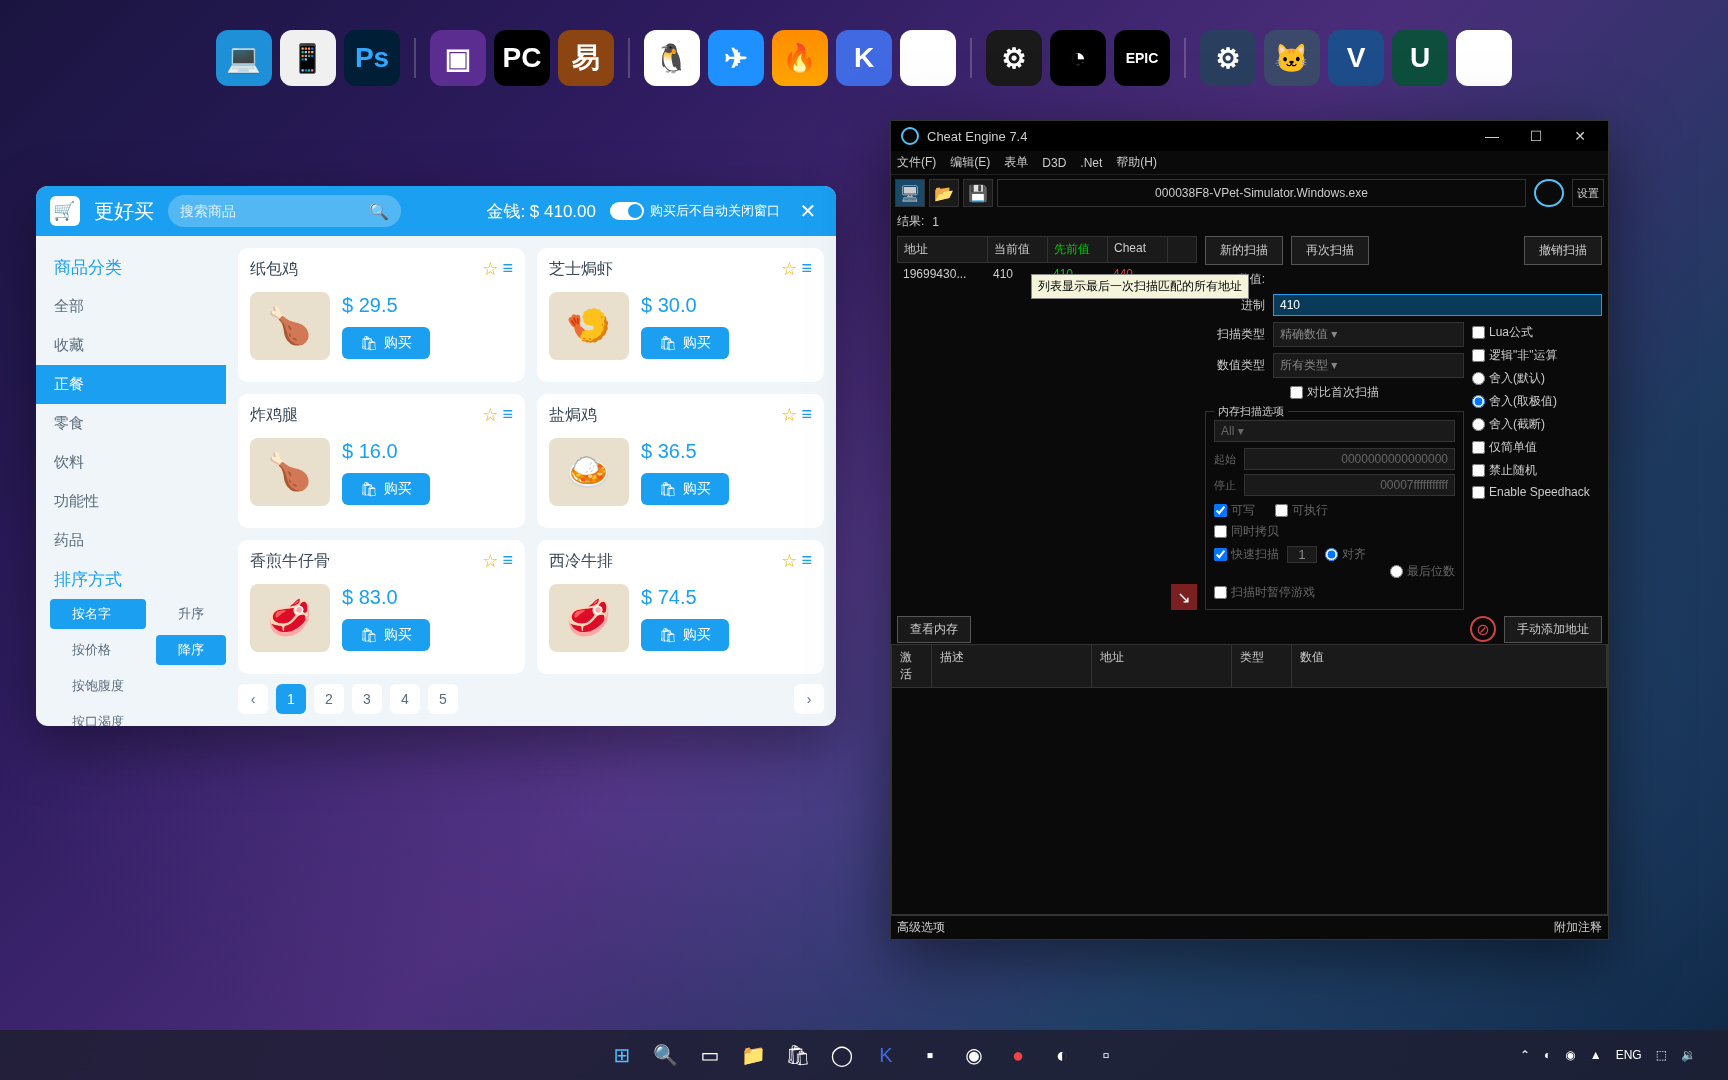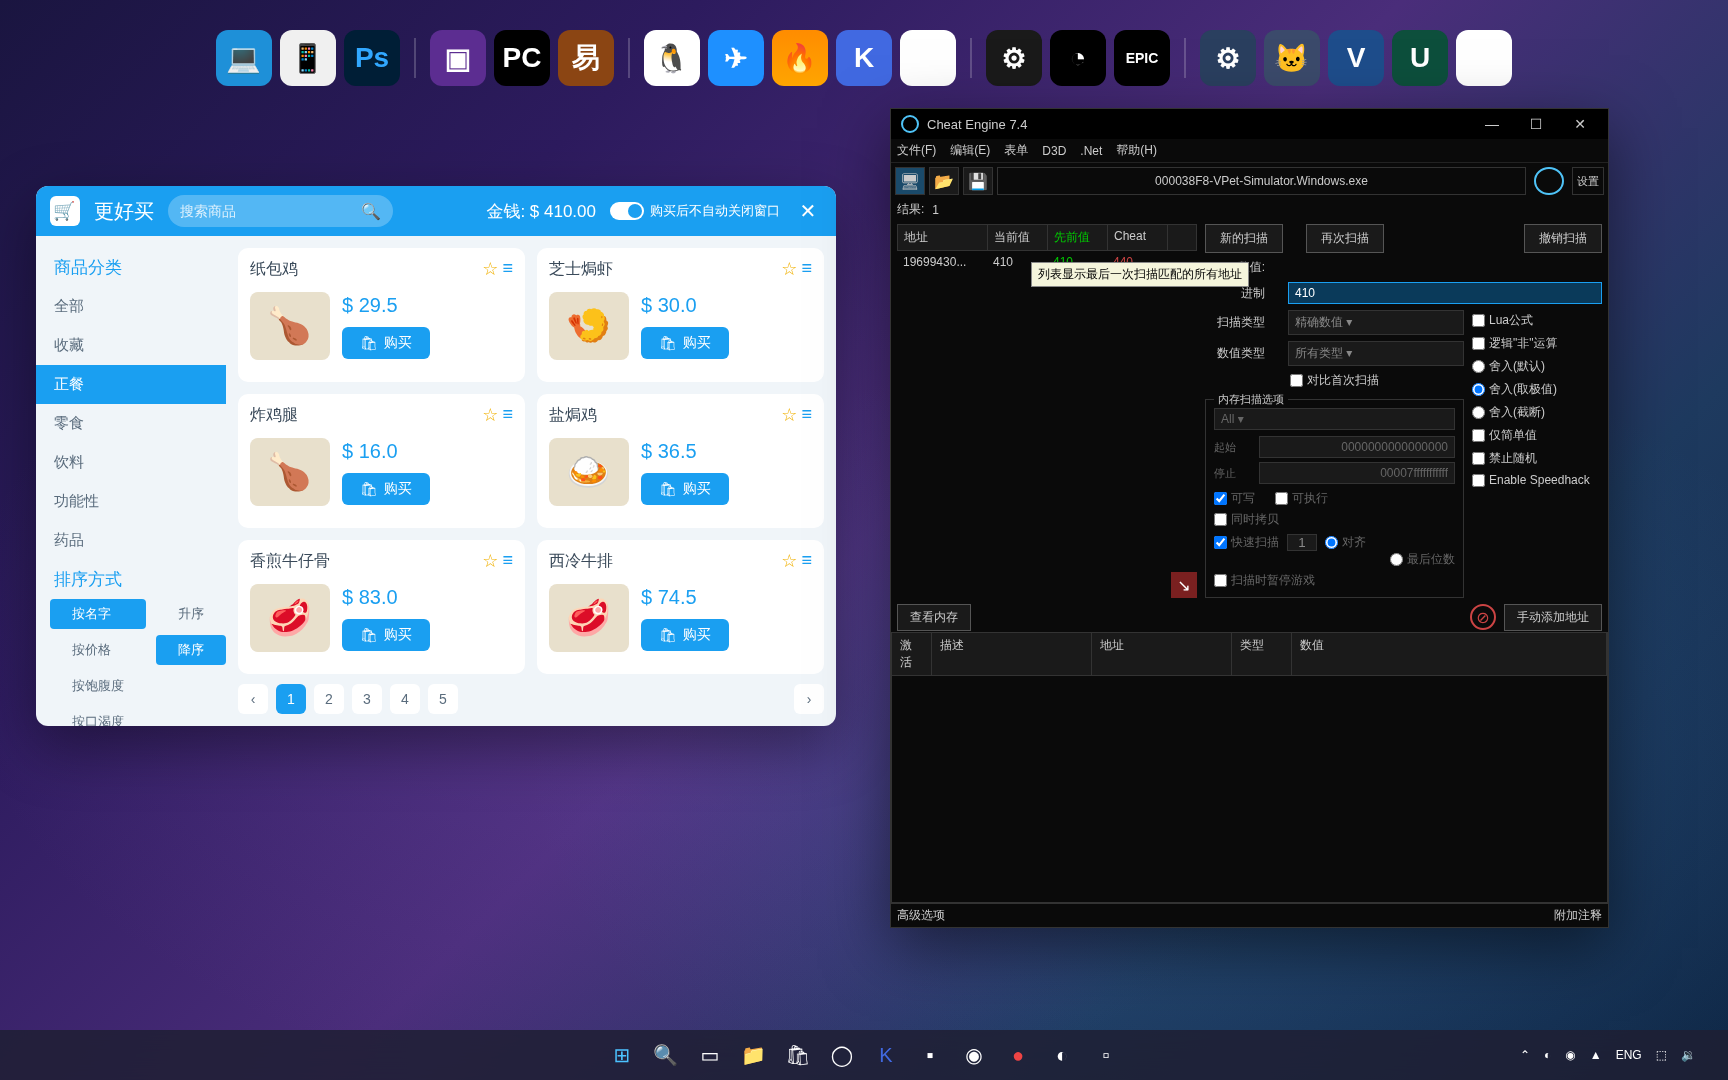--- a/index.html
+++ b/index.html
@@ -8,21 +8,21 @@
 
 .dock{position:absolute;top:30px;left:50%;transform:translateX(-50%);display:flex;gap:8px;align-items:center;z-index:1}
 .dock-icon{width:56px;height:56px;border-radius:12px;display:flex;align-items:center;justify-content:center;font-size:28px;font-weight:bold;color:#fff}
 .dock-sep{width:2px;height:40px;background:rgba(255,255,255,.2);margin:0 6px}
 .di1{background:#1e90d8}.di2{background:#f0f0f0;color:#333}.di3{background:#001e36;color:#31a8ff}.di4{background:#5c2d91}.di5{background:#000}.di6{background:#8b4513}.di7{background:#fff}.di8{background:#1e90ff}.di9{background:linear-gradient(#ff8c00,#ffa500)}.di10{background:#4169e1}.di11{background:#fff}.di12{background:#1a1a1a}.di13{background:#000}.di14{background:#000;font-size:14px}.di15{background:#2a3f5f}.di16{background:#3b4a6b}.di17{background:#1e4d8b}.di18{background:#0d4f3c}.di19{background:#fff}
 
 .shop{position:absolute;left:36px;top:186px;width:800px;height:540px;background:#f0f5f9;border-radius:12px;z-index:5;overflow:hidden;display:flex;flex-direction:column;box-shadow:0 20px 60px rgba(0,0,0,.4)}
 .shop-header{height:50px;background:#1a9ff1;display:flex;align-items:center;padding:0 14px;gap:14px}
 .shop-logo{width:30px;height:30px;background:#fff;border-radius:6px;display:flex;align-items:center;justify-content:center;font-size:18px}
 .shop-title{color:#fff;font-size:20px;font-weight:500}
-.shop-search{flex:0 0 180px;height:32px;background:rgba(255,255,255,.25);border-radius:16px;display:flex;align-items:center;padding:0 12px;}
+.shop-search{flex:0 0 180px;height:32px;background:rgba(255,255,255,.25);border-radius:16px;display:flex;align-items:center;padding:0 12px;gap:8px}
 .shop-search input{flex:1;background:transparent;border:none;color:#fff;font-size:14px;outline:none}
 .shop-search input::placeholder{color:rgba(255,255,255,.8)}
 .shop-money{color:#fff;font-size:17px;font-weight:500;margin-left:auto}
 .shop-toggle{display:flex;align-items:center;gap:6px;color:#fff;font-size:13px}
 .toggle{width:34px;height:18px;background:#fff;border-radius:9px;position:relative}
 .toggle::after{content:"";position:absolute;right:2px;top:2px;width:14px;height:14px;background:#1a9ff1;border-radius:50%}
 .shop-close{width:28px;height:28px;display:flex;align-items:center;justify-content:center;color:#fff;font-size:20px;cursor:pointer}
 .shop-body{flex:1;display:flex;overflow:hidden}
 .shop-side{width:190px;padding:12px 0;overflow-y:auto;position:relative}
 .shop-side::-webkit-scrollbar{width:6px}.shop-side::-webkit-scrollbar-thumb{background:#b0c4d4;border-radius:3px}
@@ -43,21 +43,21 @@
 .food-img{width:80px;height:68px;border-radius:8px;background:#e8e0cc;display:flex;align-items:center;justify-content:center;font-size:36px}
 .card-right{display:flex;flex-direction:column;gap:10px;align-items:flex-start}
 .price{color:#1a9ff1;font-size:20px;font-weight:500}
 .buy-btn{background:#1a9ff1;color:#fff;border:none;padding:7px 18px;border-radius:6px;font-size:14px;cursor:pointer;display:flex;align-items:center;gap:6px}
 .pager{display:flex;gap:8px;align-items:center}
 .pg{width:30px;height:30px;border-radius:6px;background:#fff;display:flex;align-items:center;justify-content:center;font-size:14px;color:#5a6c7d;cursor:pointer}
 .pg.active{background:#1a9ff1;color:#fff}
 .pg.arrow{margin:0}
 .pg.next{margin-left:auto}
 
-.ce{position:absolute;left:890px;top:108px;width:719px;height:820px;background:#0a0a0a;border:1px solid #333;z-index:6;display:flex;flex-direction:column;color:#ccc;font-size:13px;box-shadow:0 20px 60px rgba(0,0,0,.5)}
+.ce{position:absolute;left:890px;top:120px;width:719px;height:820px;background:#0a0a0a;border:1px solid #333;z-index:6;display:flex;flex-direction:column;color:#ccc;font-size:13px;box-shadow:0 20px 60px rgba(0,0,0,.5)}
 .ce-title{height:30px;background:#000;display:flex;align-items:center;padding:0 10px;gap:8px}
 .ce-logo{width:18px;height:18px;border:2px solid #4fc3f7;border-radius:50%}
 .ce-t{flex:1;font-size:13px}
 .ce-btn{width:36px;height:24px;display:flex;align-items:center;justify-content:center;cursor:pointer;font-size:14px}
 .ce-menu{height:24px;background:#0a0a0a;display:flex;align-items:center;padding:0 6px;gap:14px;font-size:12px;border-bottom:1px solid #222}
 .ce-menu span{cursor:pointer}
 .ce-toolbar{height:36px;display:flex;align-items:center;padding:4px;gap:4px}
 .tb-btn{width:30px;height:28px;background:#1a1a1a;border:1px solid #333;display:flex;align-items:center;justify-content:center;font-size:16px}
 .tb-proc{flex:1;height:28px;border:1px solid #333;display:flex;align-items:center;justify-content:center;font-size:12px;color:#ccc}
 .tb-ce{width:30px;height:28px;border:2px solid #4fc3f7;border-radius:50%;margin:0 4px}
@@ -65,21 +65,21 @@
 .ce-row1{display:flex;align-items:center;padding:2px 6px;gap:8px;font-size:12px}
 .ce-scan-area{display:flex;gap:8px;padding:4px 6px}
 .ce-left{width:300px;display:flex;flex-direction:column}
 .ce-tbl-h{display:flex;background:#1a1a1a;border:1px solid #333;font-size:12px}
 .ce-tbl-h div{padding:4px 6px;border-right:1px solid #333}
 .ce-tbl-r{display:flex;font-size:12px;padding:2px 0}
 .ce-tbl-r div{padding:2px 6px}
 .c-addr{width:90px}.c-cur{width:60px}.c-prev{width:60px;color:#0c0}.c-first{width:60px;color:#c44}
 .tooltip{position:absolute;background:#f5f5dc;color:#000;padding:3px 6px;font-size:12px;border:1px solid #888;z-index:20}
 .ce-right{flex:1;display:flex;flex-direction:column;gap:6px}
-.ce-r-row{display:flex;gap:23px;align-items:center}
+.ce-r-row{display:flex;gap:8px;align-items:center}
 .ce-sbtn{padding:5px 14px;background:#1a1a1a;border:1px solid #555;font-size:12px;cursor:pointer}
 .ce-label{font-size:12px;min-width:60px;text-align:right}
 .ce-input{flex:1;background:#0a3a5a;border:1px solid #1a9ff1;padding:3px 6px;color:#fff;font-size:12px}
 .ce-select{flex:1;background:#1a1a1a;border:1px solid #333;padding:3px 6px;font-size:12px;color:#888}
 .ce-chk{display:flex;align-items:center;gap:4px;font-size:12px}
 .ce-chk input{width:13px;height:13px}
 .ce-opts{border:1px solid #333;padding:8px;margin-top:4px;position:relative}
 .ce-opts-t{position:absolute;top:-8px;left:8px;background:#0a0a0a;padding:0 4px;font-size:11px}
 .ce-right2{width:130px;display:flex;flex-direction:column;gap:6px;padding-top:2px}
 .ce-mid{height:30px;display:flex;align-items:center;padding:0 6px;gap:8px}

